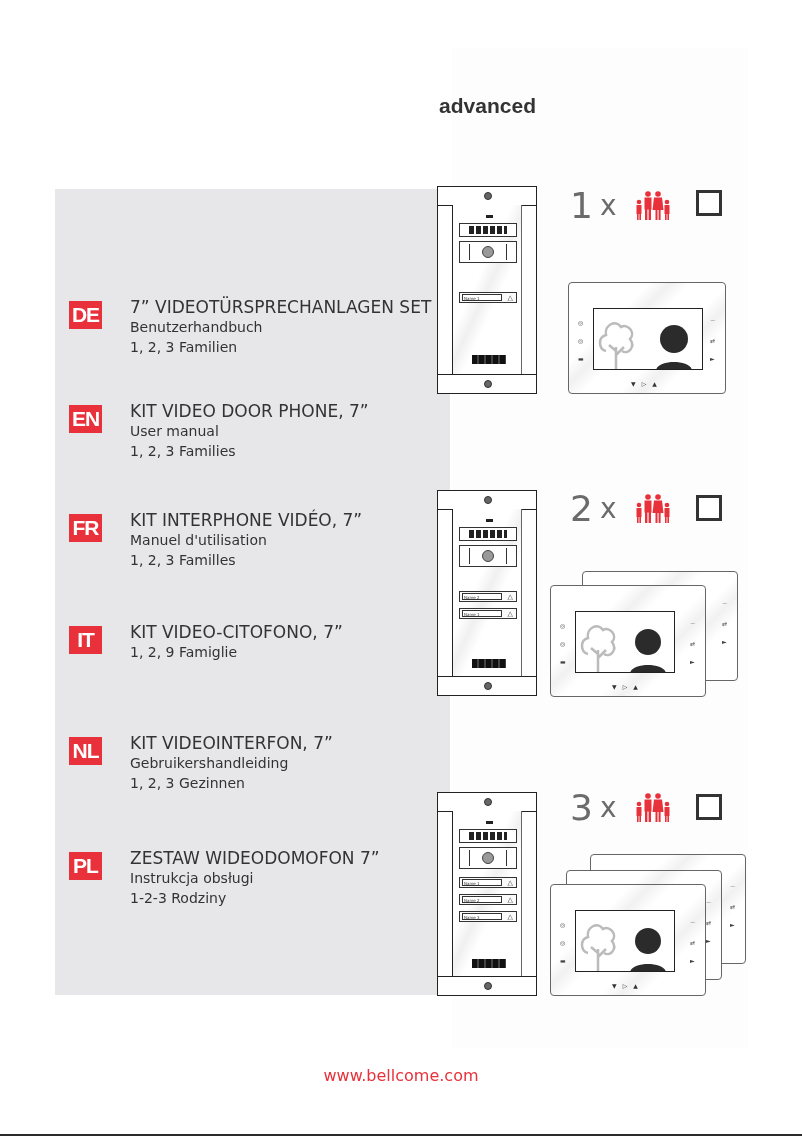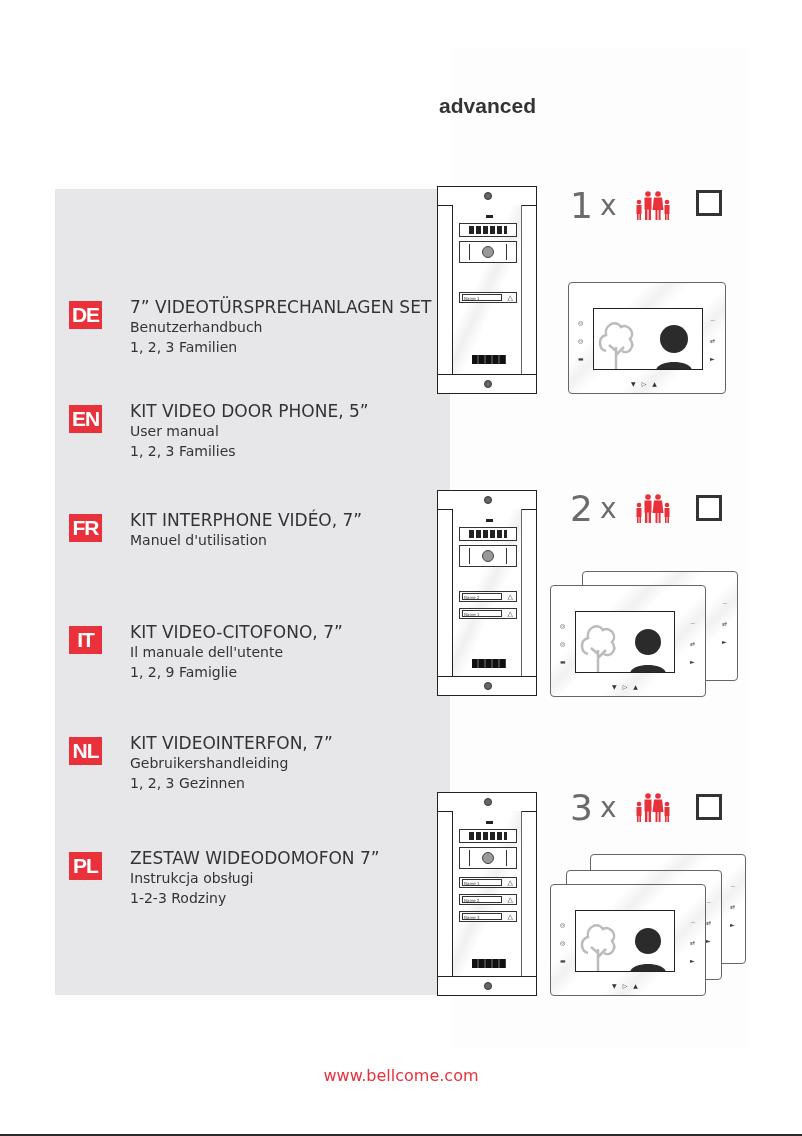--- a/index.html
+++ b/index.html
@@ -165,37 +165,37 @@
     <div class="badge">DE</div>
     <div class="lang-text">
       <div class="lang-title">7” VIDEOTÜRSPRECHANLAGEN SET</div>
       <div class="lang-sub">Benutzerhandbuch</div>
       <div class="lang-fam" style="">1, 2, 3 Familien</div>
     </div>
   </div>
   <div class="lang-block" style="top:212px">
     <div class="badge">EN</div>
     <div class="lang-text">
-      <div class="lang-title">KIT VIDEO DOOR PHONE, 5”</div>
+      <div class="lang-title">KIT VIDEO DOOR PHONE, 7”</div>
       <div class="lang-sub">User manual</div>
       <div class="lang-fam">1, 2, 3 Families</div>
     </div>
   </div>
   <div class="lang-block" style="top:321px">
     <div class="badge">FR</div>
     <div class="lang-text">
       <div class="lang-title">KIT INTERPHONE VIDÉO, 7”</div>
       <div class="lang-sub">Manuel d'utilisation</div>
+      <div class="lang-fam">1, 2, 3 Familles</div>
     </div>
   </div>
   <div class="lang-block" style="top:433px">
     <div class="badge">IT</div>
     <div class="lang-text">
       <div class="lang-title">KIT VIDEO-CITOFONO, 7”</div>
-      <div class="lang-sub">Il manuale dell'utente</div>
       <div class="lang-fam">1, 2, 9 Famiglie</div>
     </div>
   </div>
   <div class="lang-block" style="top:544px">
     <div class="badge">NL</div>
     <div class="lang-text">
       <div class="lang-title">KIT  VIDEOINTERFON, 7”</div>
       <div class="lang-sub">Gebruikershandleiding</div>
       <div class="lang-fam">1, 2, 3 Gezinnen</div>
     </div>

